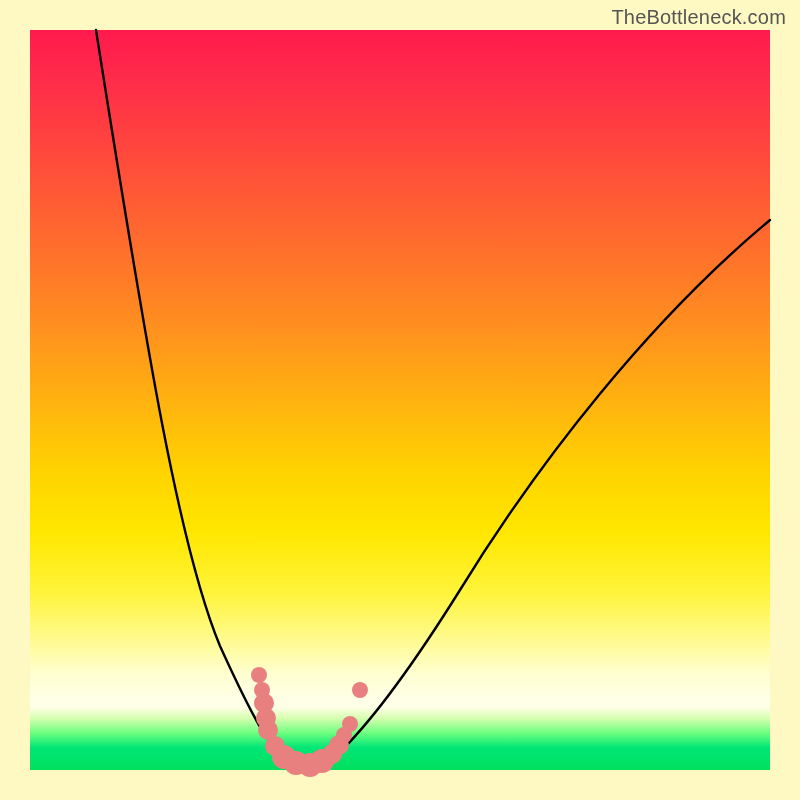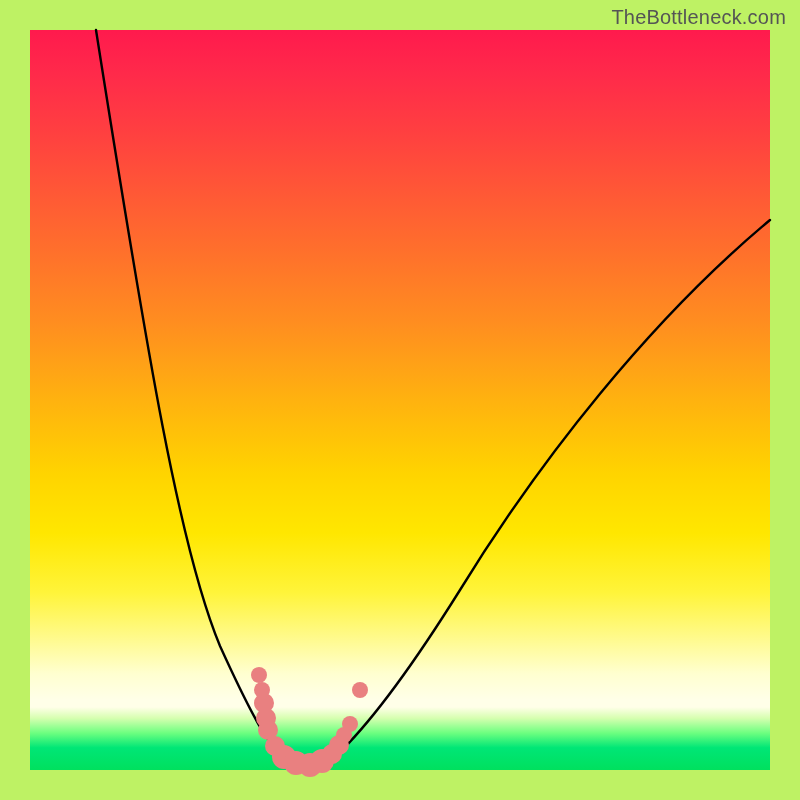--- a/index.html
+++ b/index.html
@@ -10,21 +10,21 @@
     background: #000;
     overflow: hidden;
     font-family: Arial, Helvetica, sans-serif;
   }
   .frame {
     position: absolute;
     left: 0;
     top: 0;
     width: 800px;
     height: 800px;
-    background: #bef264;
+    background: #fef9c3;
   }
   .plot {
     position: absolute;
     left: 30px;
     top: 30px;
     width: 740px;
     height: 740px;
     
     background: linear-gradient(
       to bottom,

